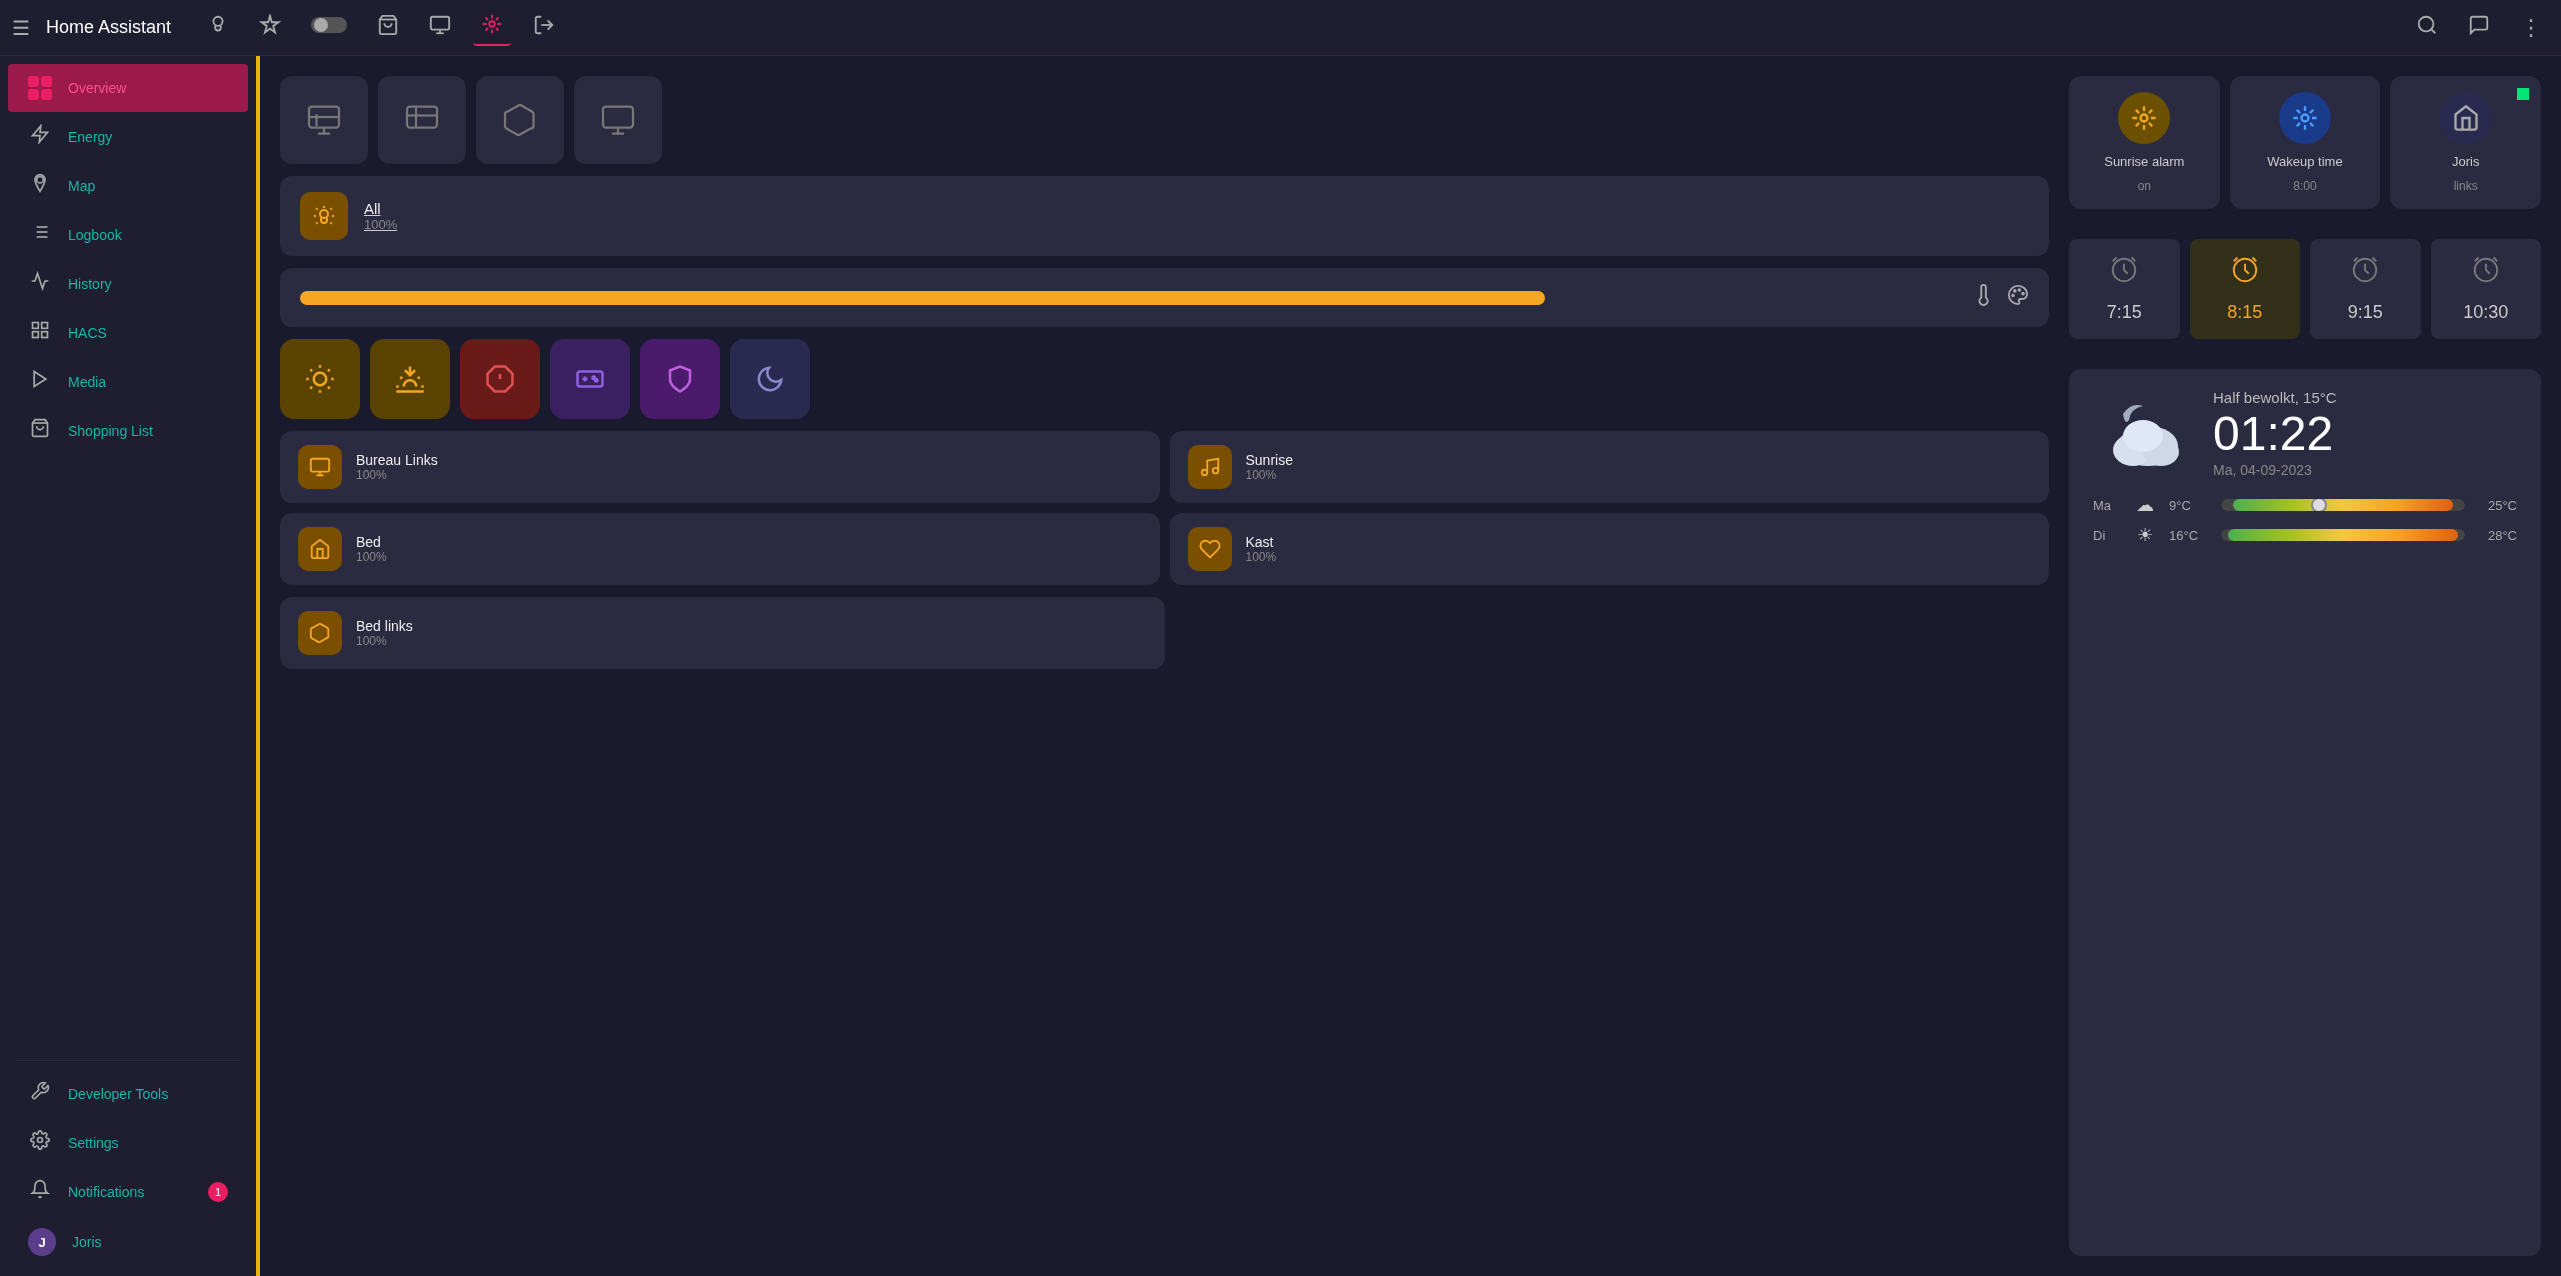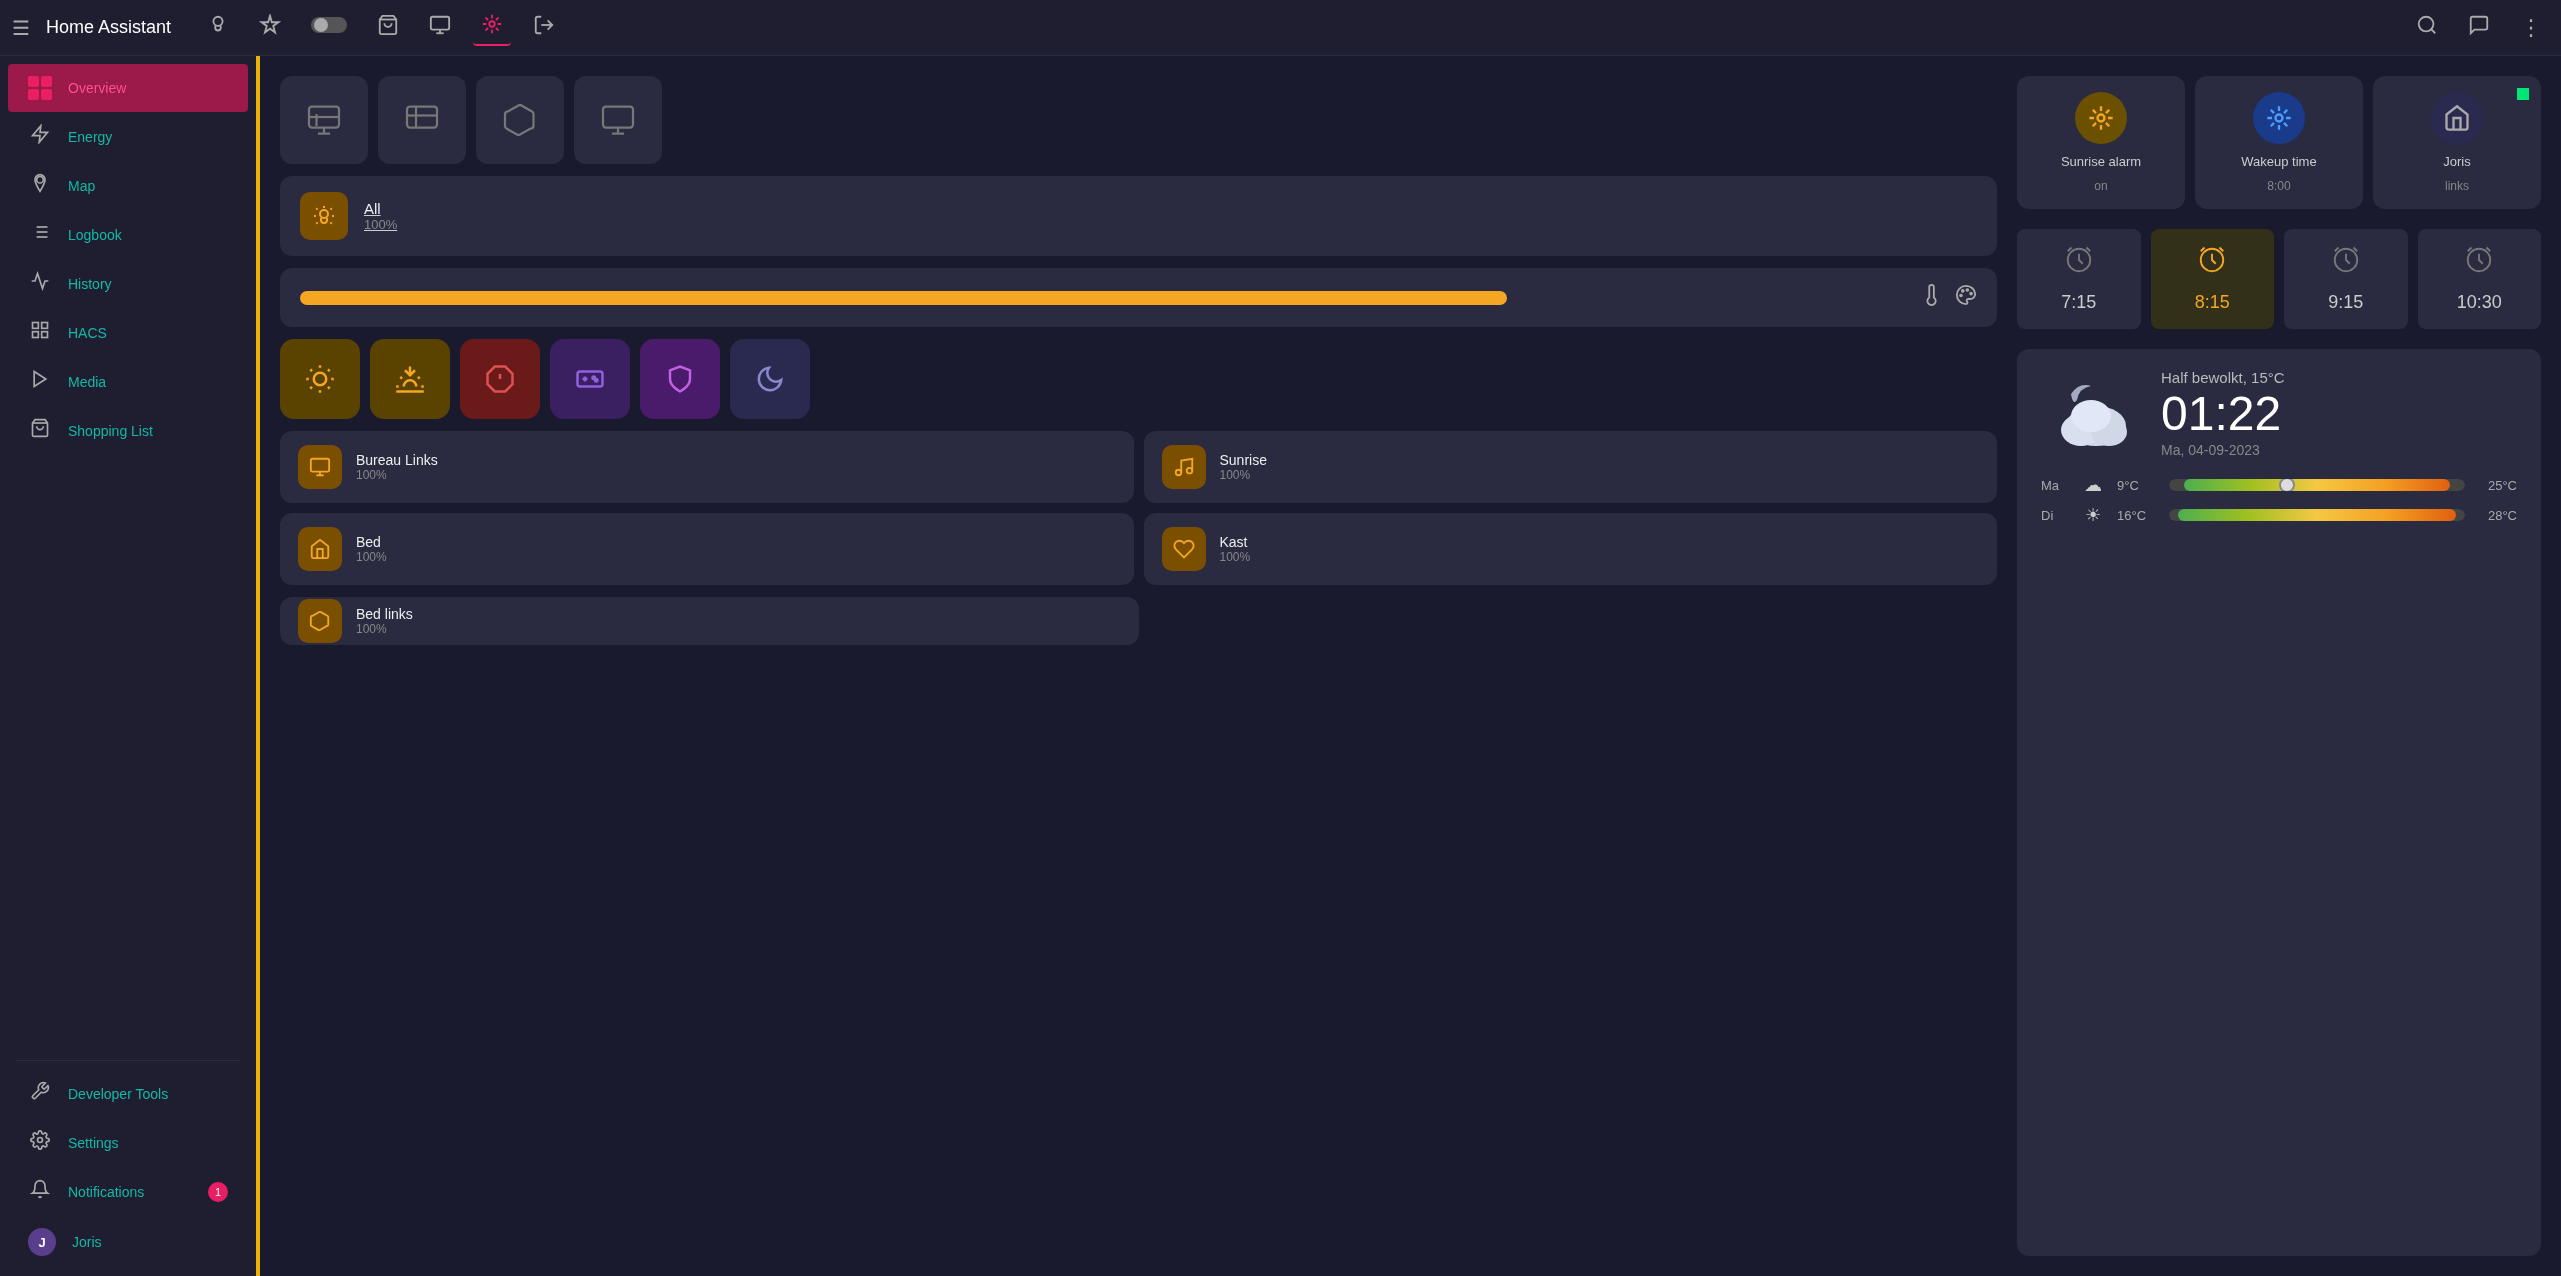--- a/index.html
+++ b/index.html
@@ -147,24 +147,24 @@
     }
     
     .left-column {
       flex: 1;
       display: flex;
       flex-direction: column;
       gap: 12px;
     }
     
     .right-column {
-      width: 524px;
+      width: 472px;
       display: flex;
       flex-direction: column;
-      gap: 20px;
+      gap: 30px;
       flex-shrink: 0;
     }
     
     .scene-row {
       display: flex;
       gap: 10px;
     }
     .scene-btn {
       background: #2a2a40;
       border-radius: 12px;
@@ -277,21 +277,21 @@
       font-weight: 500;
     }
     .light-card-info .value {
       color: #888;
       font-size: 12px;
     }
     
     .light-card-single {
       background: #2a2a40;
       border-radius: 12px;
-      padding: 2px 18px;
+      padding: 14px 18px;
       display: flex;
       align-items: center;
       gap: 14px;
       cursor: pointer;
     }
     
     .alarm-top-row {
       display: grid;
       grid-template-columns: 1fr 1fr 1fr;
       gap: 10px;

